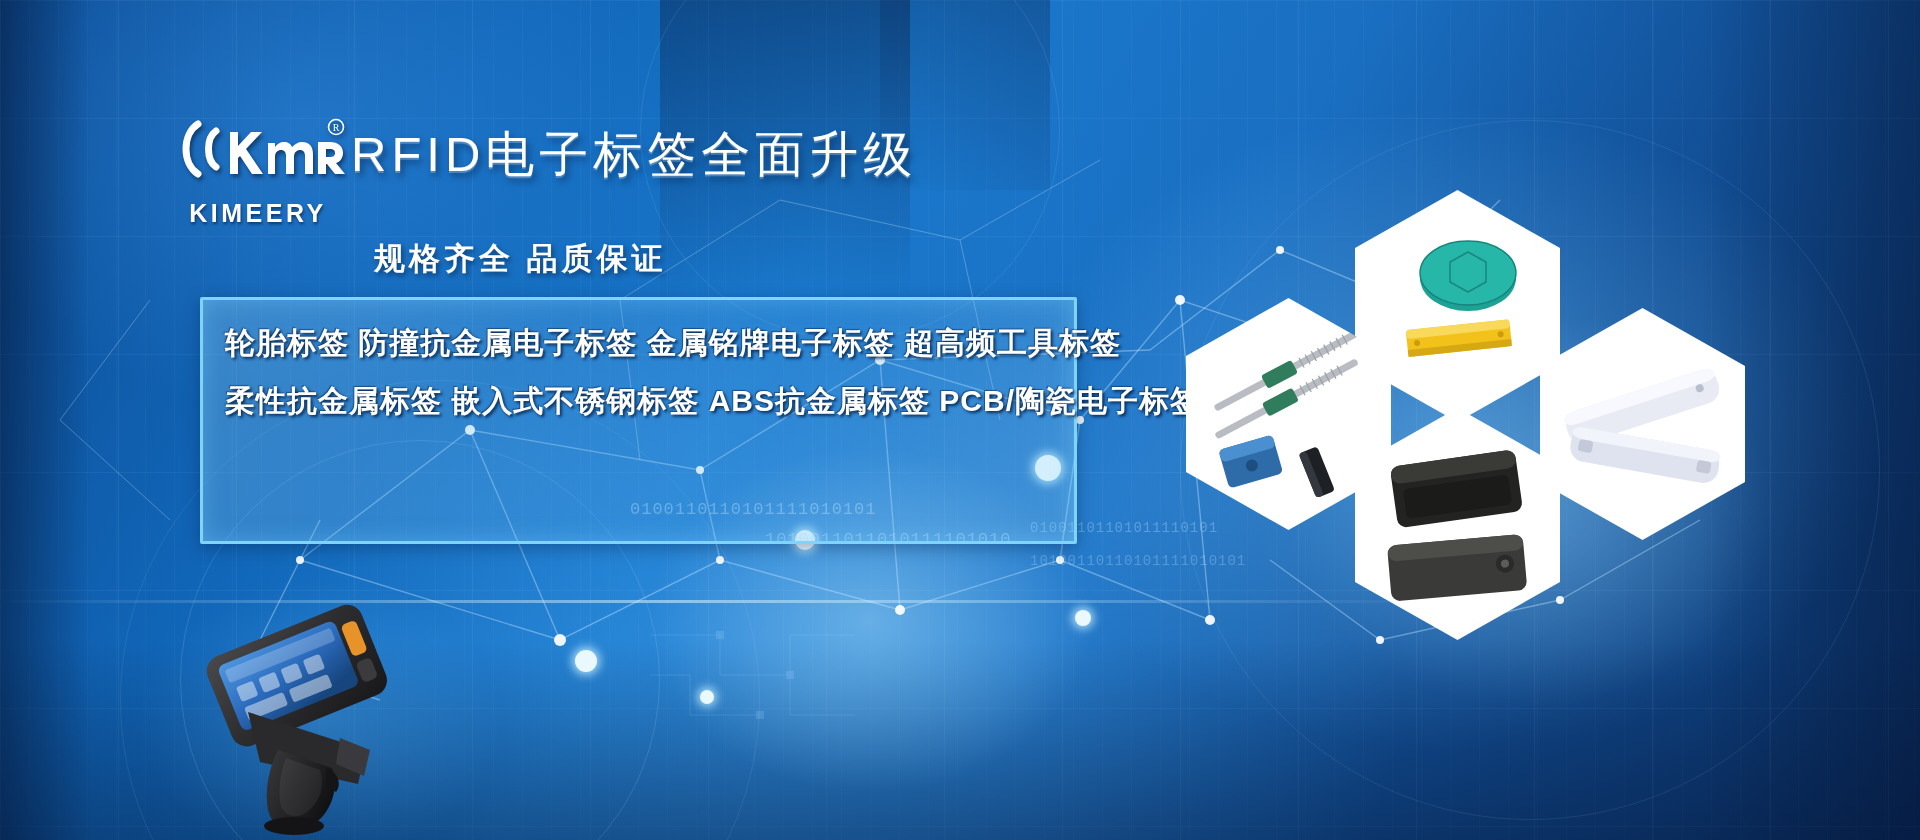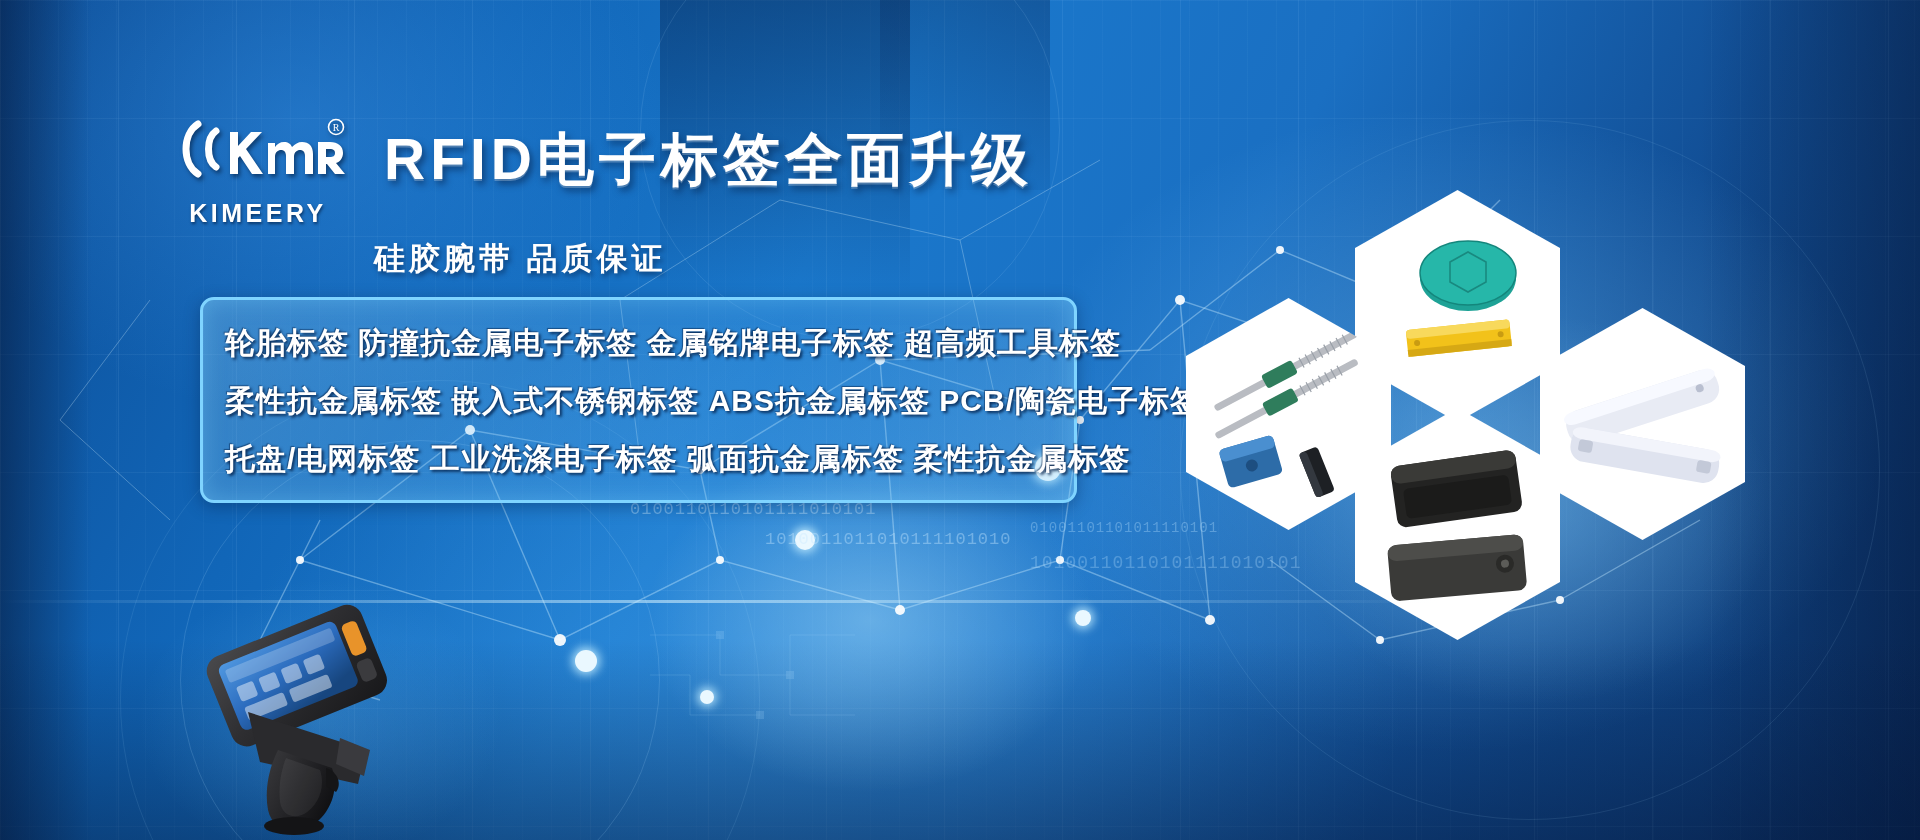--- a/index.html
+++ b/index.html
@@ -50,46 +50,46 @@
 
   
   svg.net { position:absolute; inset:0; width:1920px; height:840px; }
 
   
   .bin { position:absolute; color:rgba(195,230,255,.50); font-family:"Liberation Mono","DejaVu Sans Mono",monospace;
          letter-spacing:1px; white-space:nowrap; user-select:none; }
   .bin-a { left:630px; top:500px; font-size:17px; color:rgba(200,232,255,.42); }
   .bin-b { left:765px; top:530px; font-size:17px; color:rgba(200,232,255,.40); }
   .bin-c { left:1030px; top:520px; font-size:14px; color:rgba(185,225,255,.34); }
-  .bin-d { left:1030px; top:553px; font-size:18px; color:rgba(185,225,255,.30); }
+  .bin-d { left:1030px; top:553px; font-size:14px; color:rgba(185,225,255,.30); }
   .bin-big { left:655px; top:690px; font-size:62px; font-weight:bold; color:rgba(205,238,255,.40);
              letter-spacing:3px; }
   .bin-e { left:600px; top:780px; font-size:19px; color:rgba(195,230,255,.40); }
   .bin-f { left:1450px; top:530px; font-size:15px; color:rgba(185,225,255,.26); }
 
   
   .circuit { position:absolute; opacity:.30; }
 
   
   #logo { position:absolute; left:168px; top:118px; width:180px; text-align:center; }
   #logo .mark { display:block; filter:drop-shadow(2px 3px 2px rgba(0,20,50,.55)); }
   #logo .wordmark { display:block; margin-top:19px; color:#ffffff; font-size:25px;
      font-weight:bold; letter-spacing:3.5px; text-shadow:1px 2px 3px rgba(0,20,50,.6); }
 
   
-  #headline { position:absolute; left:384px; top:122px; font-size:57px; font-weight:bold;
+  #headline { position:absolute; left:351px; top:122px; font-size:49px; font-weight:normal;
      color:#ffffff; letter-spacing:5px; white-space:nowrap;
      text-shadow:0 2px 0 rgba(255,255,255,.25), 3px 5px 7px rgba(3,28,66,.55); }
   #subhead { position:absolute; left:374px; top:238px; font-size:31px; font-weight:bold;
      color:#ffffff; letter-spacing:4px; white-space:nowrap;
      text-shadow:2px 3px 5px rgba(3,28,66,.6); }
 
   
-  #panel { position:absolute; left:200px; top:297px; width:877px; height:206px;
-     border:3px solid #7fd4ff; border-radius:14px;
+  #panel { position:absolute; left:200px; top:297px; width:877px; height:247px;
+     border:3px solid #7fd4ff; border-radius:2px;
      background:linear-gradient(115deg, rgba(150,215,250,.30) 0%, rgba(120,195,245,.24) 35%,
                 rgba(95,175,235,.20) 62%, rgba(150,215,250,.26) 100%);
      box-shadow:0 0 22px rgba(130,215,255,.35) inset, 0 4px 16px rgba(3,28,66,.35);
      padding:14px 22px 12px 22px; }
   .panel-row { height:58px; line-height:58px; white-space:nowrap; color:#ffffff;
      font-size:30px; font-weight:bold; letter-spacing:1px;
      text-shadow:2px 2px 3px rgba(4,30,70,.85), -1px -1px 1px rgba(4,30,70,.5); }
 
   
   .hex { position:absolute; background:#ffffff; clip-path:polygon(50% 0%,100% 25%,100% 75%,50% 100%,0% 75%,0% 25%);
@@ -201,26 +201,25 @@
       </g>
       <g>
         <circle cx="168" cy="9" r="7.5" fill="none" stroke="#ffffff" stroke-width="1.6"></circle>
         <text x="168" y="13" font-size="10" fill="#ffffff" text-anchor="middle" font-family="Liberation Serif, serif">R</text>
       </g>
     </svg>
     <span class="wordmark">KIMEERY</span>
   </div>
 
   <div id="headline">RFID电子标签全面升级</div>
-  <div id="subhead">硅胶腕带    品质保证</div>
+  <div id="subhead">规格齐全    品质保证</div>
 
   <div id="panel">
     <div class="panel-row">轮胎标签   防撞抗金属电子标签   金属铭牌电子标签  超高频工具标签</div>
     <div class="panel-row">柔性抗金属标签  嵌入式不锈钢标签  ABS抗金属标签  PCB/陶瓷电子标签</div>
-    <div class="panel-row">托盘/电网标签  工业洗涤电子标签  弧面抗金属标签  柔性抗金属标签</div>
   </div>
 
   <div class="hex" style="left:1355px; top:190px; width:205px; height:232px;">
     <div class="inner">
       <svg width="205" height="232" viewBox="0 0 205 232">
         <ellipse cx="113" cy="88" rx="48" ry="33" fill="#1ea296"></ellipse>
         <ellipse cx="113" cy="83" rx="48" ry="32" fill="#26b7a9"></ellipse>
         <path d="M95,72 L113,62 L131,72 L131,92 L113,102 L95,92 Z" fill="none" stroke="#19897f" stroke-width="1.6"></path>
         <ellipse cx="113" cy="83" rx="48" ry="32" fill="none" stroke="#14867c" stroke-width="1.4"></ellipse>
         <g transform="rotate(-6 100 150)">

